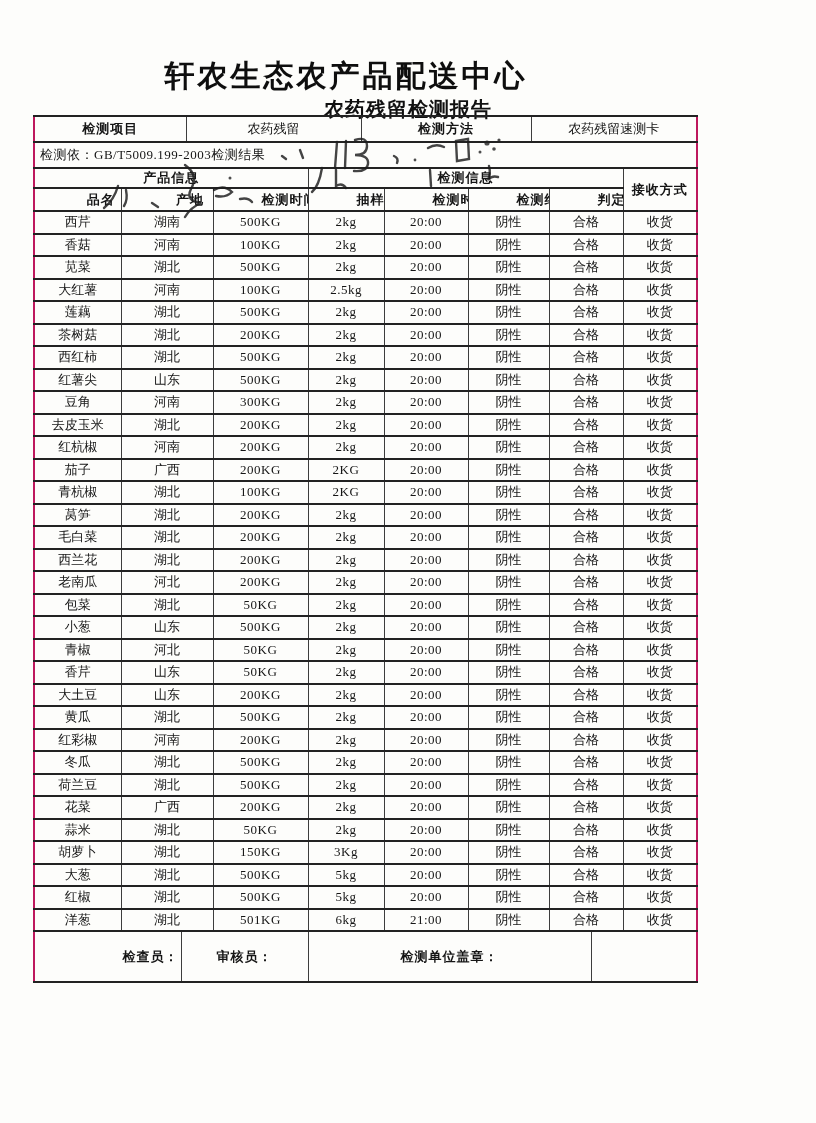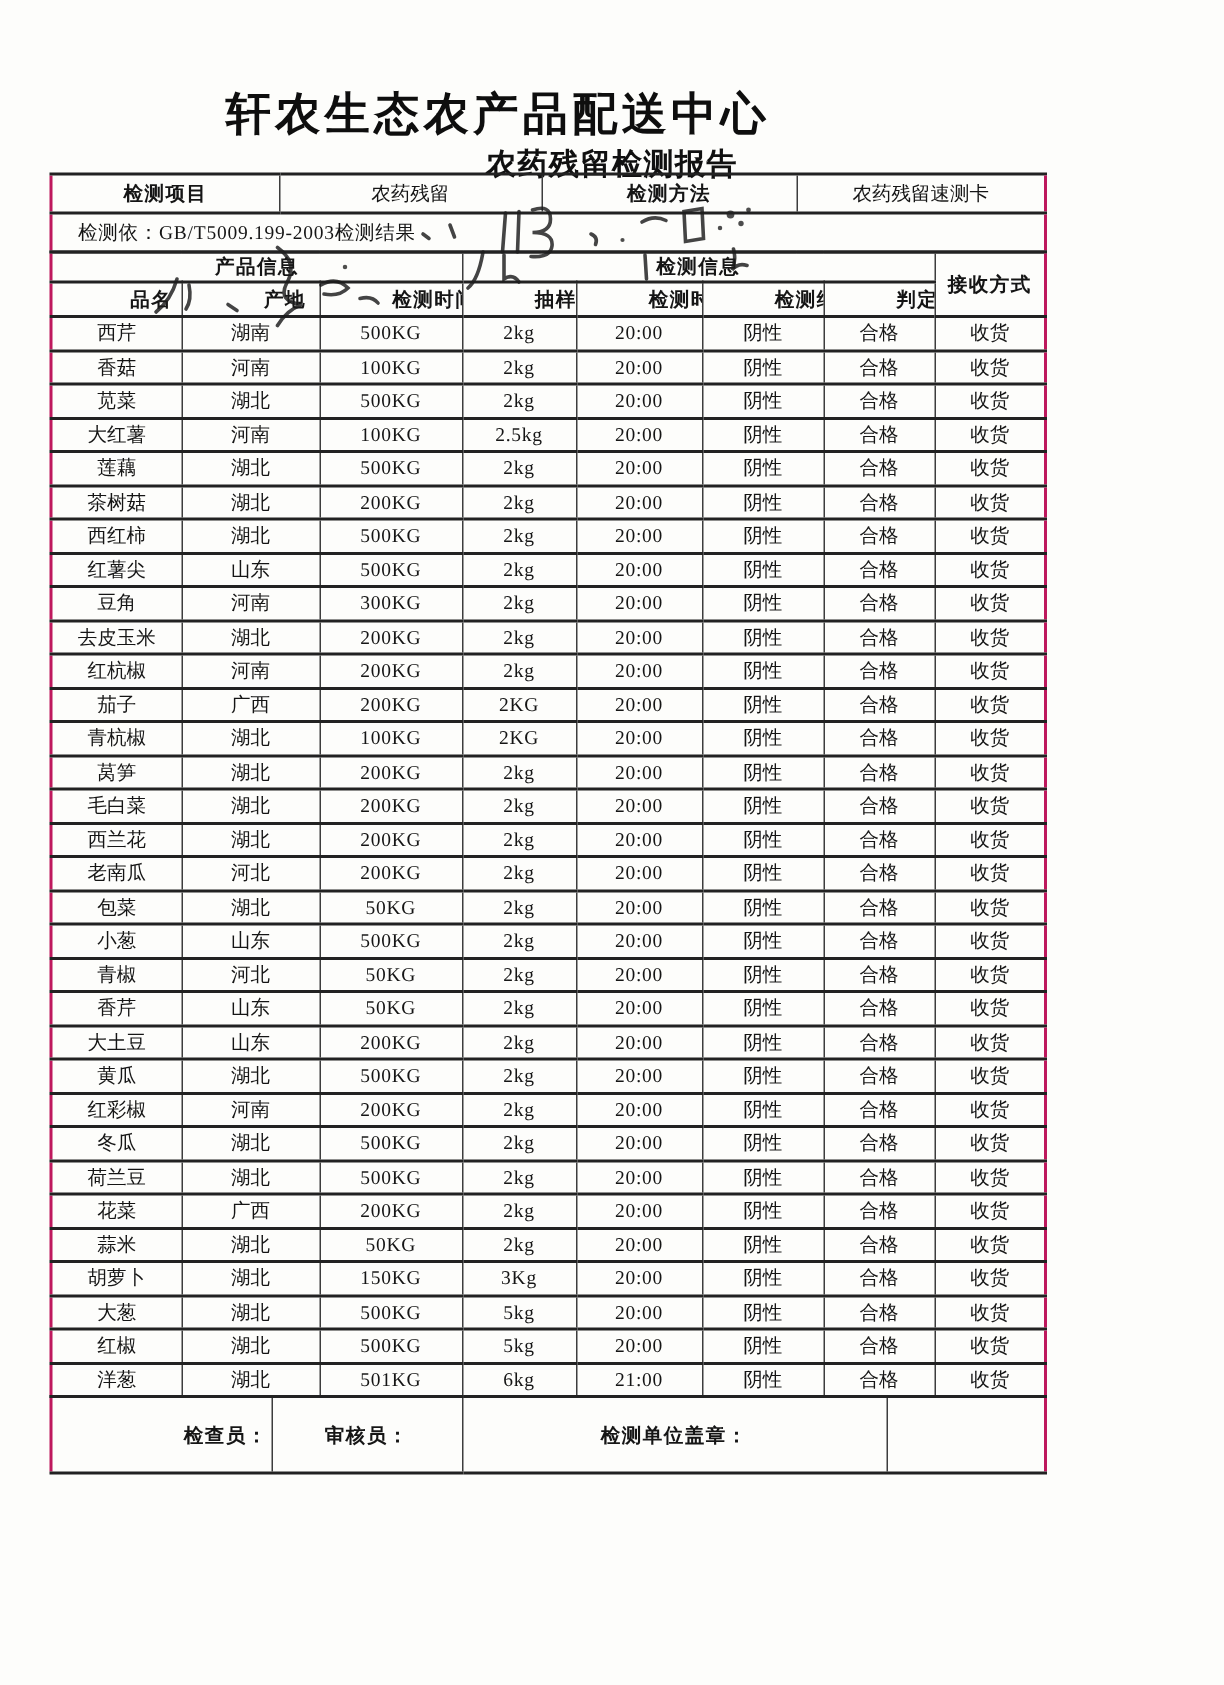--- a/index.html
+++ b/index.html
@@ -3,41 +3,41 @@
 <meta charset="utf-8">
 <style>
   html,body{margin:0;padding:0;}
   body{
     width:816px;height:1123px;position:relative;overflow:hidden;
     background:#fdfdfb;
     font-family:"Liberation Serif","DejaVu Serif",serif;
     color:#151515;
   }
   .page-title{
-    position:absolute;top:56px;left:0;width:664px;
+    position:absolute;top:56px;left:14px;width:664px;
     text-align:center;font-size:30px;font-weight:bold;letter-spacing:3px;
     color:#0e0e0e;
   }
   .page-subtitle{
     position:absolute;top:96px;left:0;width:816px;
     text-align:center;font-size:20px;font-weight:bold;letter-spacing:1px;
     color:#101010;
   }
   .sheet{position:absolute;left:33px;top:115px;width:663px;}
   table{border-collapse:collapse;table-layout:fixed;width:663px;background:transparent;}
   td,th{
     border-left:1px solid #3d3d3d;border-right:1px solid #3d3d3d;
     border-top:2px solid #222;border-bottom:2px solid #222;
     padding:0 2px;text-align:center;vertical-align:middle;
     font-size:13px;font-weight:normal;overflow:hidden;white-space:nowrap;
   }
   table{border:2px solid #be185d;}
   .info-table td{height:24px;}
   .info-table .lbl{font-weight:bold;letter-spacing:1px;}
-  .info-table .basis-cell{text-align:left;padding-left:17px;letter-spacing:.5px;font-family:Liberation Serif, serif;}
+  .info-table .basis-cell{text-align:left;padding-left:5px;letter-spacing:.5px;font-family:Liberation Serif, serif;}
   .main-table{margin-top:-2px;}
   .main-table th{font-weight:bold;letter-spacing:1px;}
   .main-table .grp{height:20px;}
   .main-table .colhead th{height:21px;padding-left:48px;}
   .main-table tbody td{height:20.5px;font-size:13px;}
   .main-table td.num{font-family:"Liberation Serif","DejaVu Serif",serif;letter-spacing:.5px;}
   .footer-table{margin-top:-2px;}
   .footer-table td{height:49px;font-weight:bold;letter-spacing:1px;}
   .footer-table .left{text-align:right;padding-left:14px;}
   .scribble{position:absolute;left:0;top:0;pointer-events:none;}

